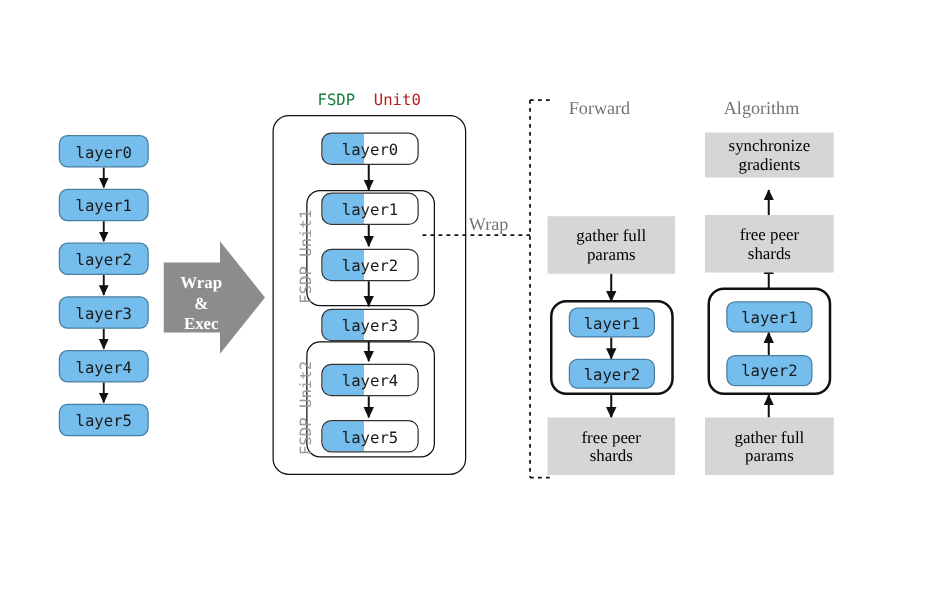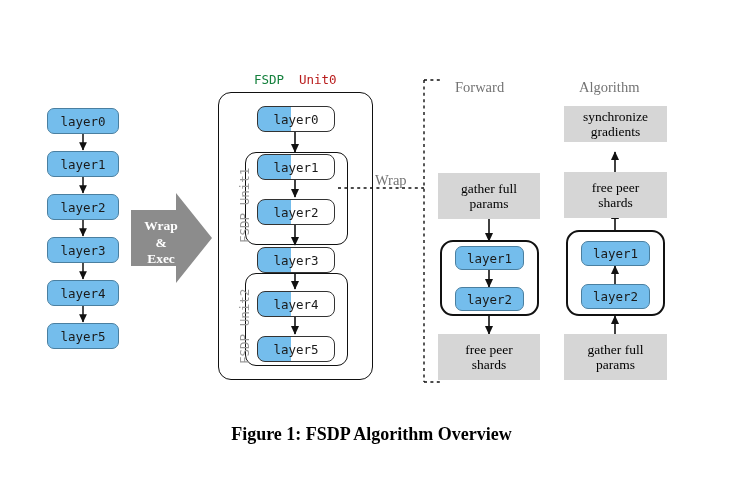--- a/index.html
+++ b/index.html
@@ -258,15 +258,14 @@
   <div class="unitbox" style="left:566px; top:230px; width:99px; height:86px; border-width:2px;"></div>
 
   <div class="chip" style="left:581px; top:241px; width:69px; height:25px;">layer1</div>
   <div class="chip" style="left:581px; top:284px; width:69px; height:25px;">layer2</div>
 
   <div class="opbox" style="left:564px; top:334px; width:103px; height:46px; flex-direction:column;">
     <span>gather full</span>
     <span>params</span>
   </div>
 
-  <div id="caption">Figure 1: FSDP Algorithm Overview</div>
 
 </div>
 
 </body></html>

